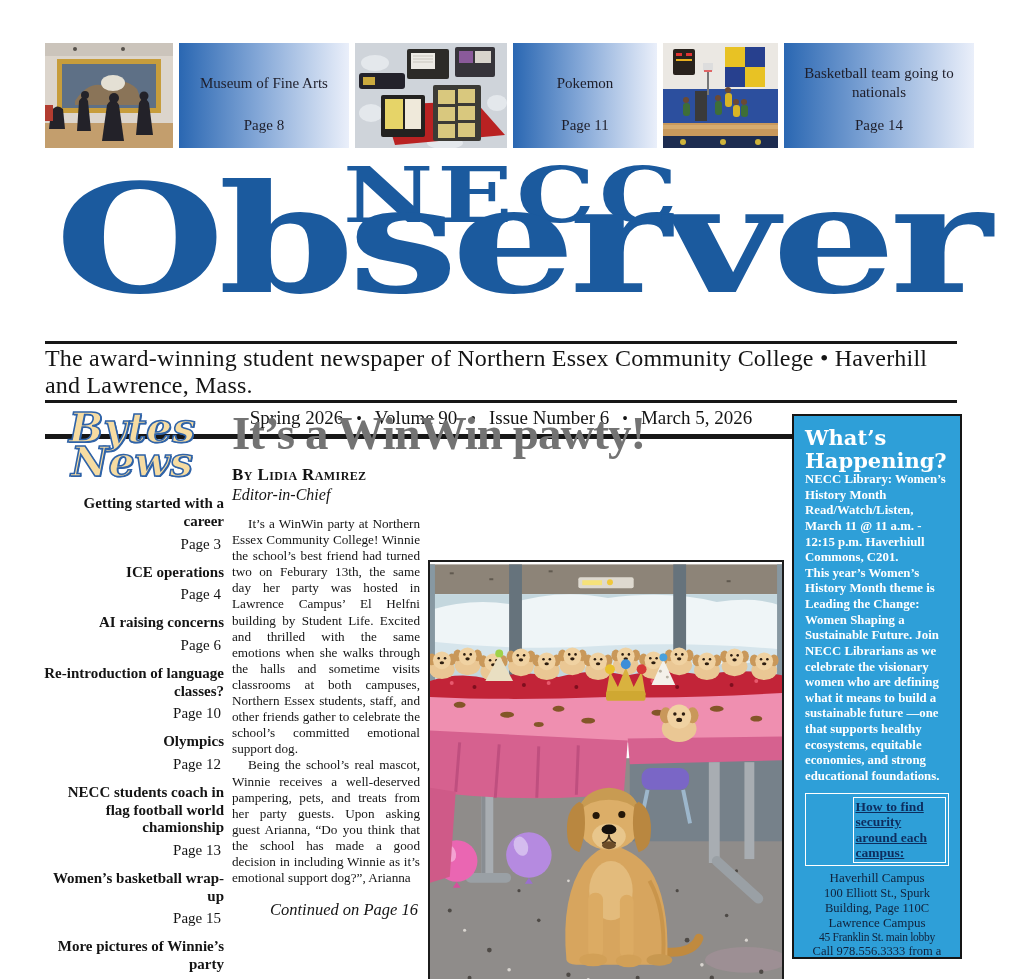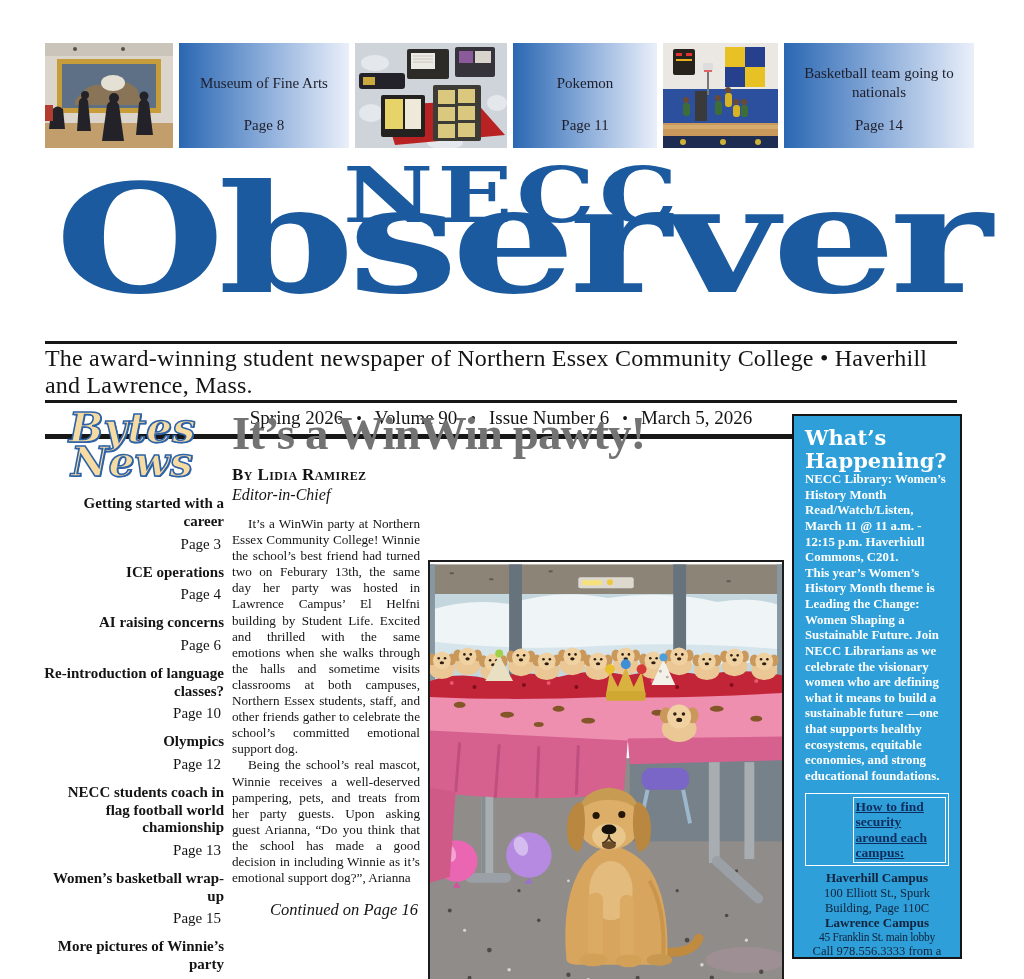--- a/index.html
+++ b/index.html
@@ -65,21 +65,21 @@
   
   .hap-box{box-sizing:border-box;margin-top:4px;width:170px;height:545px;background:#2e9fd8;
            border:2px solid #151515;color:#fff;padding:10px 11px;overflow:hidden;}
   .hap-title{font-family:"DejaVu Serif",serif;font-weight:bold;font-size:21px;line-height:1.1;}
   .hap-body{font-weight:bold;font-size:12.8px;line-height:1.22;}
   .sec{margin-top:9px;}
   .sec-hd-outer{border:1.5px solid #fff;padding:2.5px;}
   .sec-header{border:1.5px solid #fff;padding:1px 2px;font-weight:bold;
               font-size:13.5px;line-height:1.15;color:#0d2d5e;text-decoration:underline;margin-left:44px;}
   .sec-content{margin-top:4px;text-align:center;color:#10223c;font-size:12.5px;line-height:1.18;}
-  .sec-b{font-weight:bold;font-size:13px;}
+  .sec-b{font-weight:normal;font-size:13px;}
   .sec-sm{font-size:11.5px;letter-spacing:-.3px;}
 </style>
 </head>
 <body>
 
 <div class="page">
 
   <div class="top-banner">
     <div class="tz-photo">
       <svg width="128" height="105" viewBox="0 0 128 105" aria-hidden="true">

